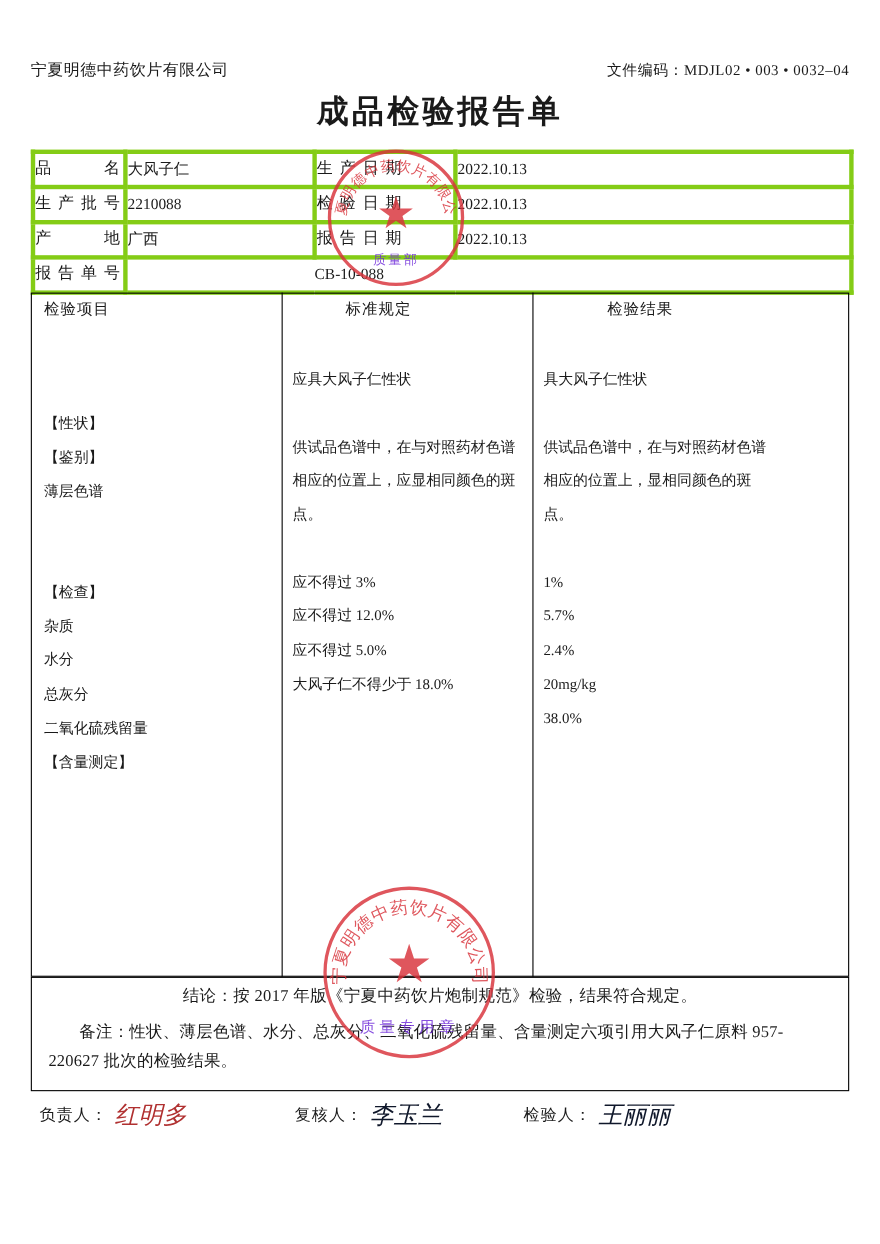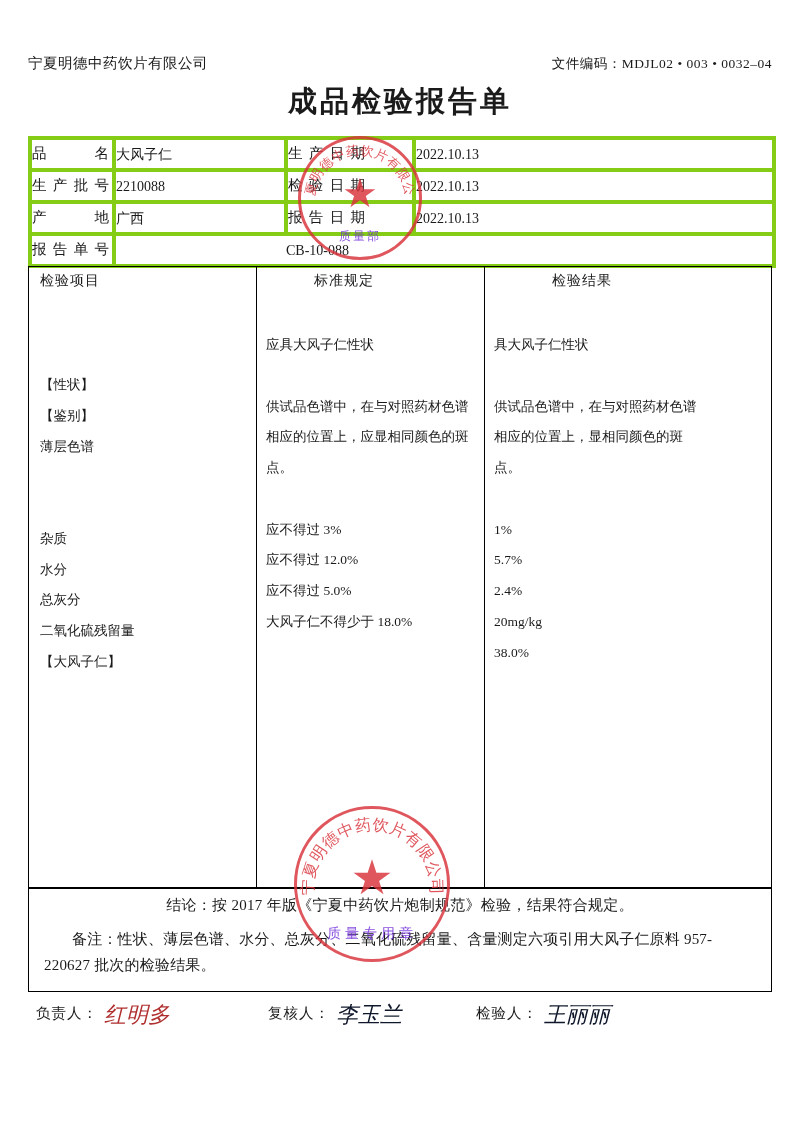--- a/index.html
+++ b/index.html
@@ -319,25 +319,26 @@
   <div class="res-head c1">检验项目</div>
   <div class="res-head c2">标准规定</div>
   <div class="res-head c3">检验结果</div>
 
   <div class="res-col c1">
     <div class="item">【性状】</div>
     <div class="item">【鉴别】</div>
     <div class="item">薄层色谱</div>
     <div class="spacer-line"></div>
     <div class="spacer-line"></div>
+    <div class="item">【检查】</div>
     <div class="item">杂质</div>
     <div class="item">水分</div>
     <div class="item">总灰分</div>
     <div class="item">二氧化硫残留量</div>
-    <div class="item">【大风子仁】</div>
+    <div class="item">【含量测定】</div>
   </div>
 
   <div class="res-col c2">
     <div class="item">应具大风子仁性状</div>
     <div class="spacer-line"></div>
     <div class="multi">供试品色谱中，在与对照药材色谱相应的位置上，应显相同颜色的斑点。</div>
     <div class="spacer-line"></div>
     <div class="item">应不得过 3%</div>
     <div class="item">应不得过 12.0%</div>
     <div class="item">应不得过 5.0%</div>

